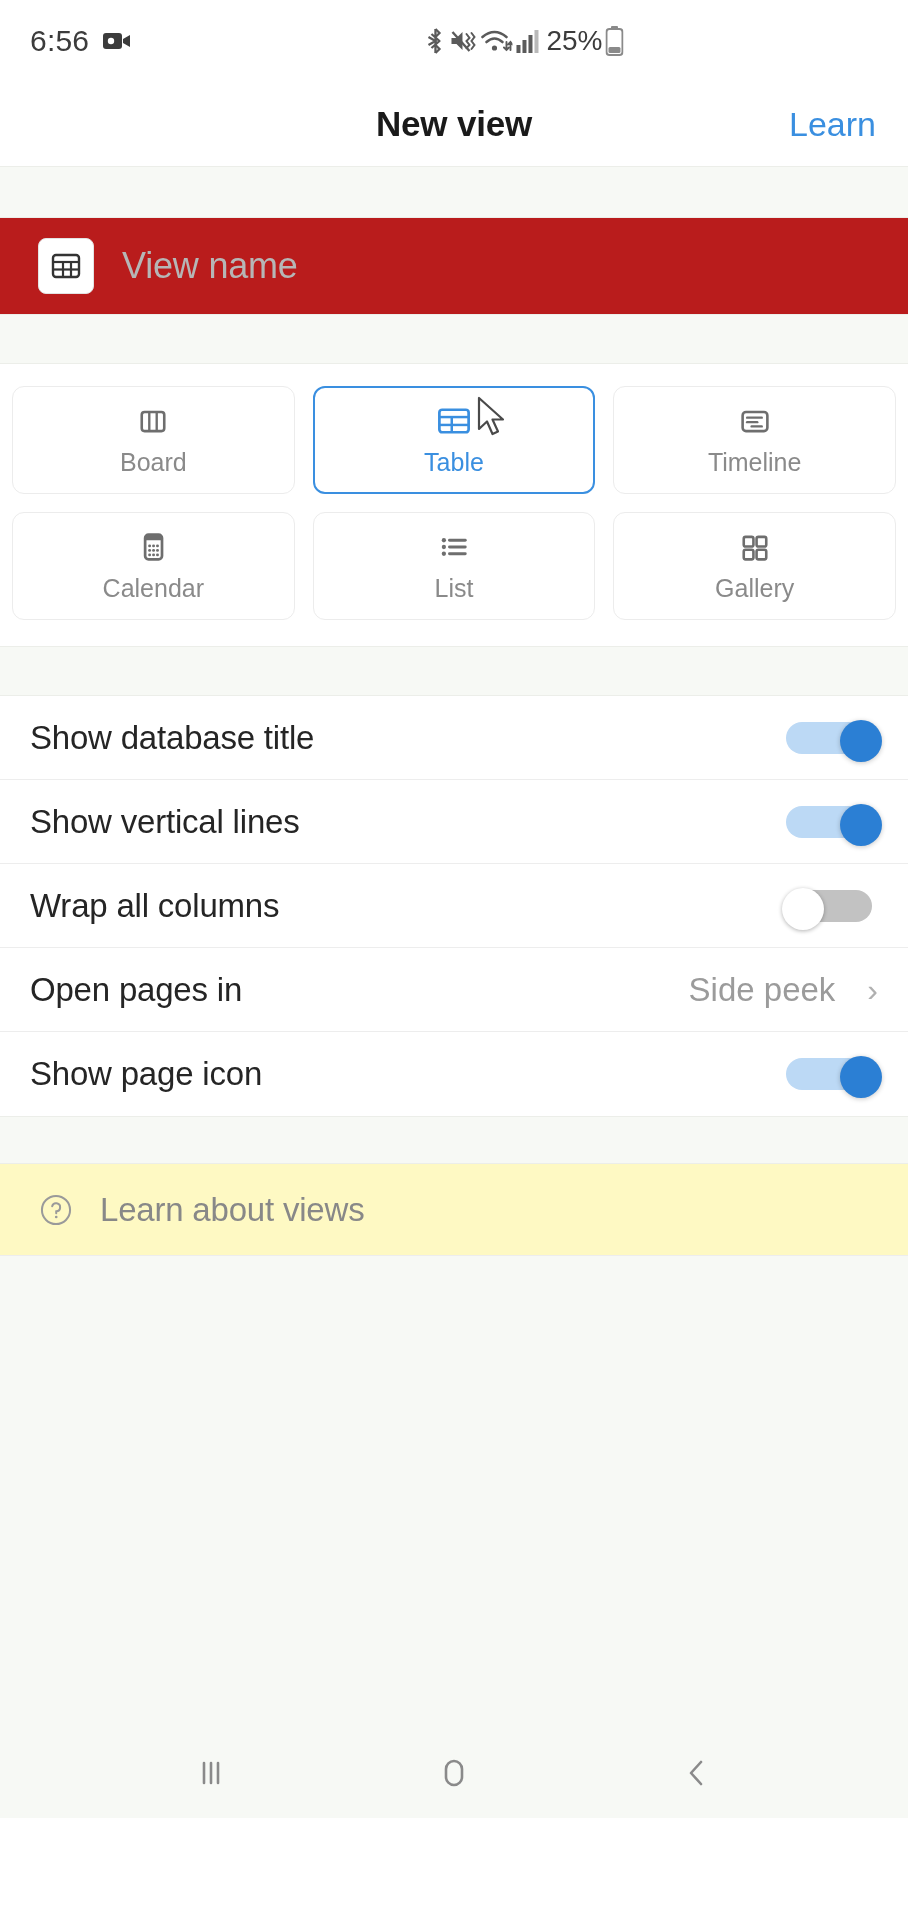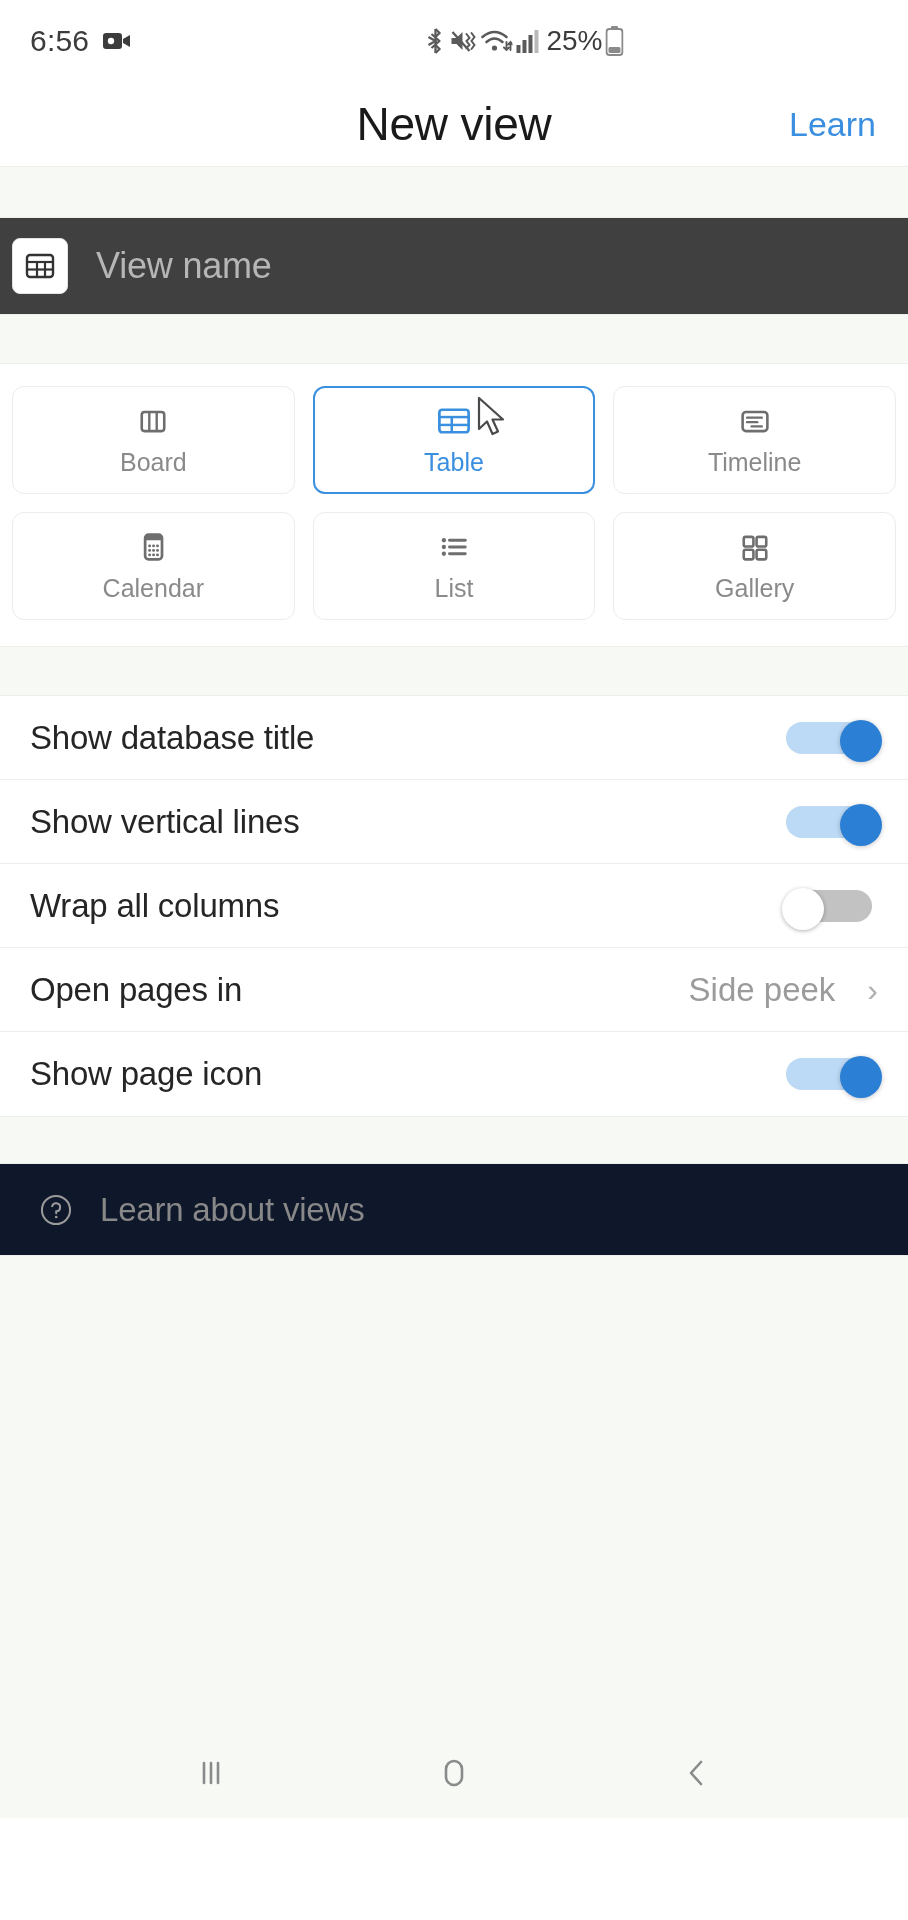--- a/index.html
+++ b/index.html
@@ -52,22 +52,22 @@
   
   .header {
     position: relative;
     height: 84px;
     background: #ffffff;
     display: flex;
     align-items: center;
     justify-content: center;
   }
   .header-title {
-    font-size: 46px;
-    font-weight: normal;
+    font-size: 35px;
+    font-weight: bold;
     color: #1a1a1a;
     letter-spacing: -0.2px;
   }
   .header-action {
     position: absolute;
     right: 32px;
     top: 50%;
     transform: translateY(-50%);
     font-size: 34px;
     color: #3a8fe0;
@@ -83,22 +83,22 @@
   .band-a { height: 52px; }
   .band-b { height: 50px; }
   .band-c { height: 50px; }
   .band-d { height: 48px; }
 
   
   .viewname-row {
     height: 96px;
     display: flex;
     align-items: center;
-    padding: 0 12px;
-    background: #404040;
+    padding: 0 38px;
+    background: #b91c1c;
   }
   .vn-iconbox {
     width: 56px; height: 56px;
     border: 1px solid #e3e3e3;
     border-radius: 8px;
     background: #ffffff;
     display: flex; align-items: center; justify-content: center;
     flex: 0 0 auto;
   }
   .vn-placeholder {
@@ -208,21 +208,21 @@
     margin-left: 2px;
   }
 
   
   .learn-row {
     height: 92px;
     display: flex;
     align-items: center;
     gap: 26px;
     padding: 0 38px;
-    background: #0f172a;
+    background: #fef9c3;
     border-bottom: 1px solid #ededed;
   }
   .learn-label {
     font-size: 33px;
     color: #888888;
     letter-spacing: -0.2px;
   }
 
   
   .filler {

